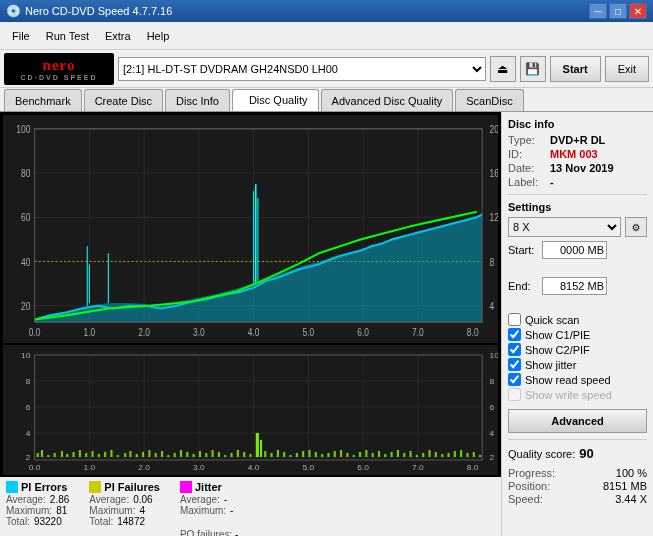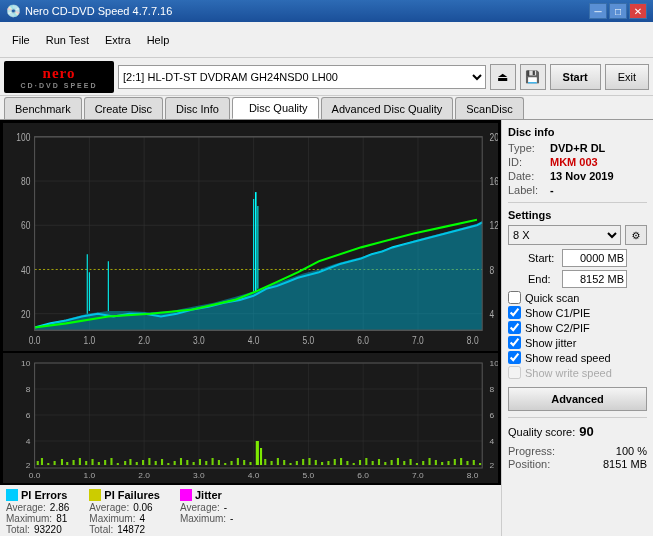--- a/index.html
+++ b/index.html
@@ -20,21 +20,21 @@
     .title-bar-controls { display: flex; gap: 2px; }
     .title-btn {
       width: 18px; height: 16px; background: #5a8fd4; border: 1px solid #3a6faa;
       color: white; font-size: 10px; cursor: pointer; display: flex; align-items: center; justify-content: center;
     }
     .title-btn.close { background: #d94040; }
     
     
     .menu-bar {
       background: #f0f0f0;
-      height: 36px;
+      height: 28px;
       display: flex;
       align-items: center;
       padding: 0 4px;
       border-bottom: 1px solid #ccc;
       font-size: 11px;
     }
     .menu-item { padding: 2px 8px; cursor: pointer; }
     
     
     .toolbar {
@@ -106,21 +106,21 @@
     .info-value { font-weight: bold; }
     .info-value.red { color: #cc0000; }
     
     .divider { height: 1px; background: #ccc; margin: 6px 0; }
     
     .settings-row { display: flex; margin-bottom: 4px; gap: 4px; }
     .speed-select { flex: 1; height: 20px; font-size: 11px; border: 1px solid #999; }
     
     .mb-input { width: 65px; height: 18px; font-size: 11px; border: 1px solid #999; text-align: right; padding-right: 2px; }
     
-    .mb-row { display: flex; align-items: center; margin-bottom: 3px; gap: 4px; justify-content: center; }
+    .mb-row { display: flex; align-items: center; margin-bottom: 18px; gap: 4px; }
     .mb-label { min-width: 30px; }
     
     .checkbox-row { display: flex; align-items: center; gap: 4px; margin-bottom: 2px; }
     .checkbox-row input { width: 13px; height: 13px; }
     
     .advanced-btn {
       width: 100%; height: 24px; margin-top: 6px;
       background: linear-gradient(to bottom, #f5f5f5, #d0d0d0);
       border: 1px solid #999; cursor: pointer; font-size: 11px; font-weight: bold;
     }
@@ -500,16 +500,20 @@
 
     <div class="progress-section">
       <div class="prog-row">
         <span style="color:#555;">Progress:</span>
         <span>100 %</span>
       </div>
       <div class="prog-row">
         <span style="color:#555;">Position:</span>
         <span>8151 MB</span>
       </div>
+      <div class="prog-row">
+        <span style="color:#555;">Speed:</span>
+        <span>3.44 X</span>
+      </div>
     </div>
 
   </div>
 </div>
 
 </body></html>

